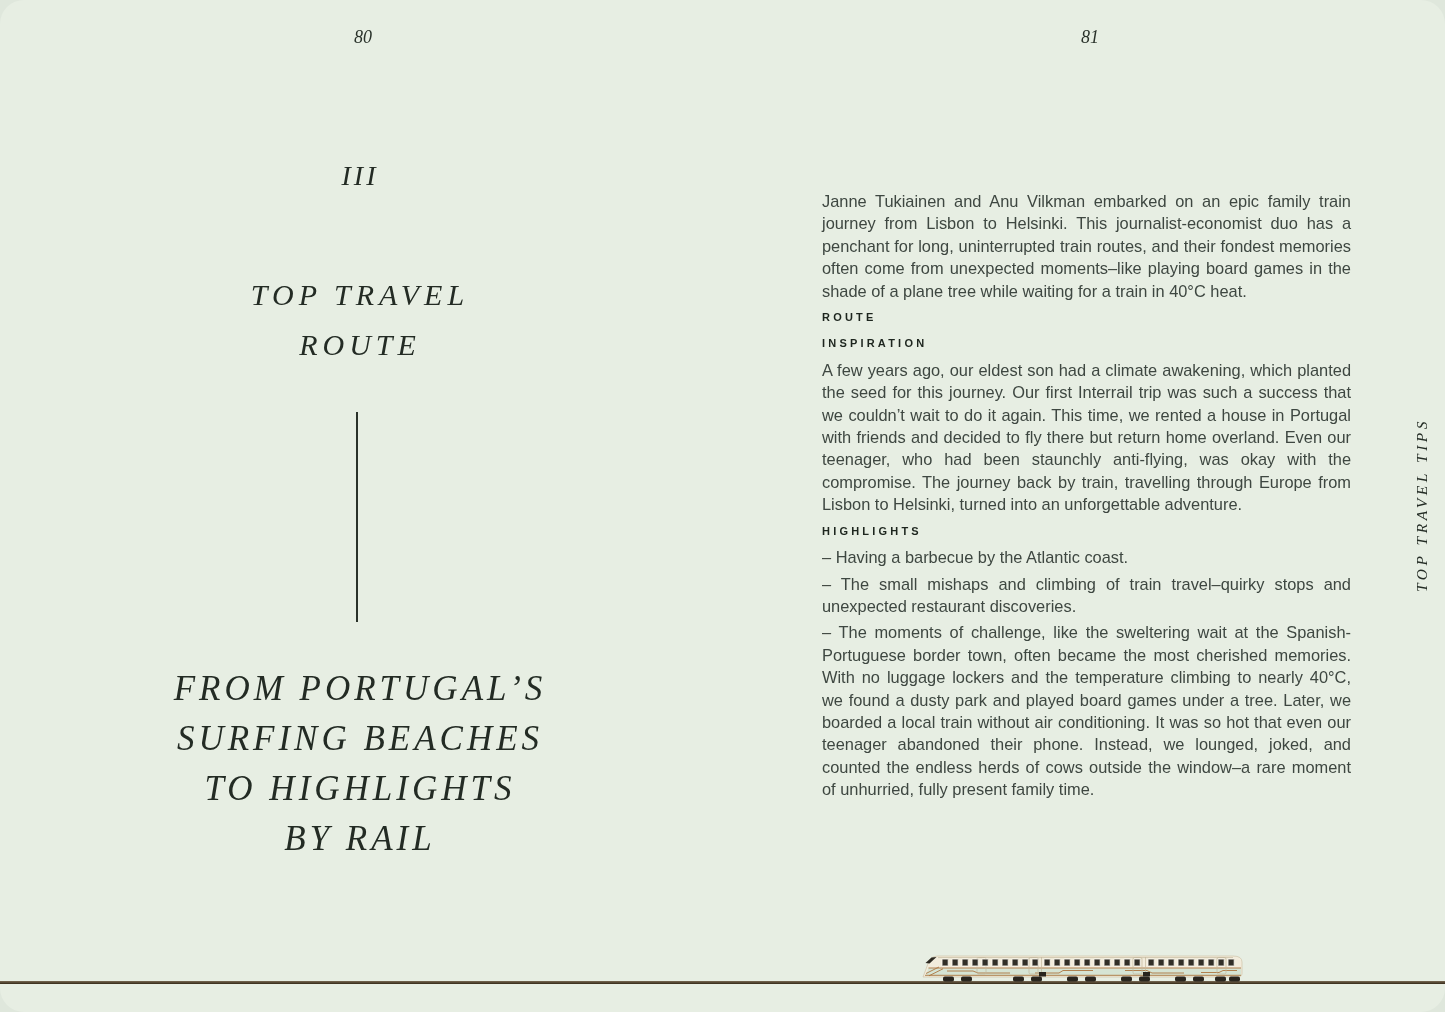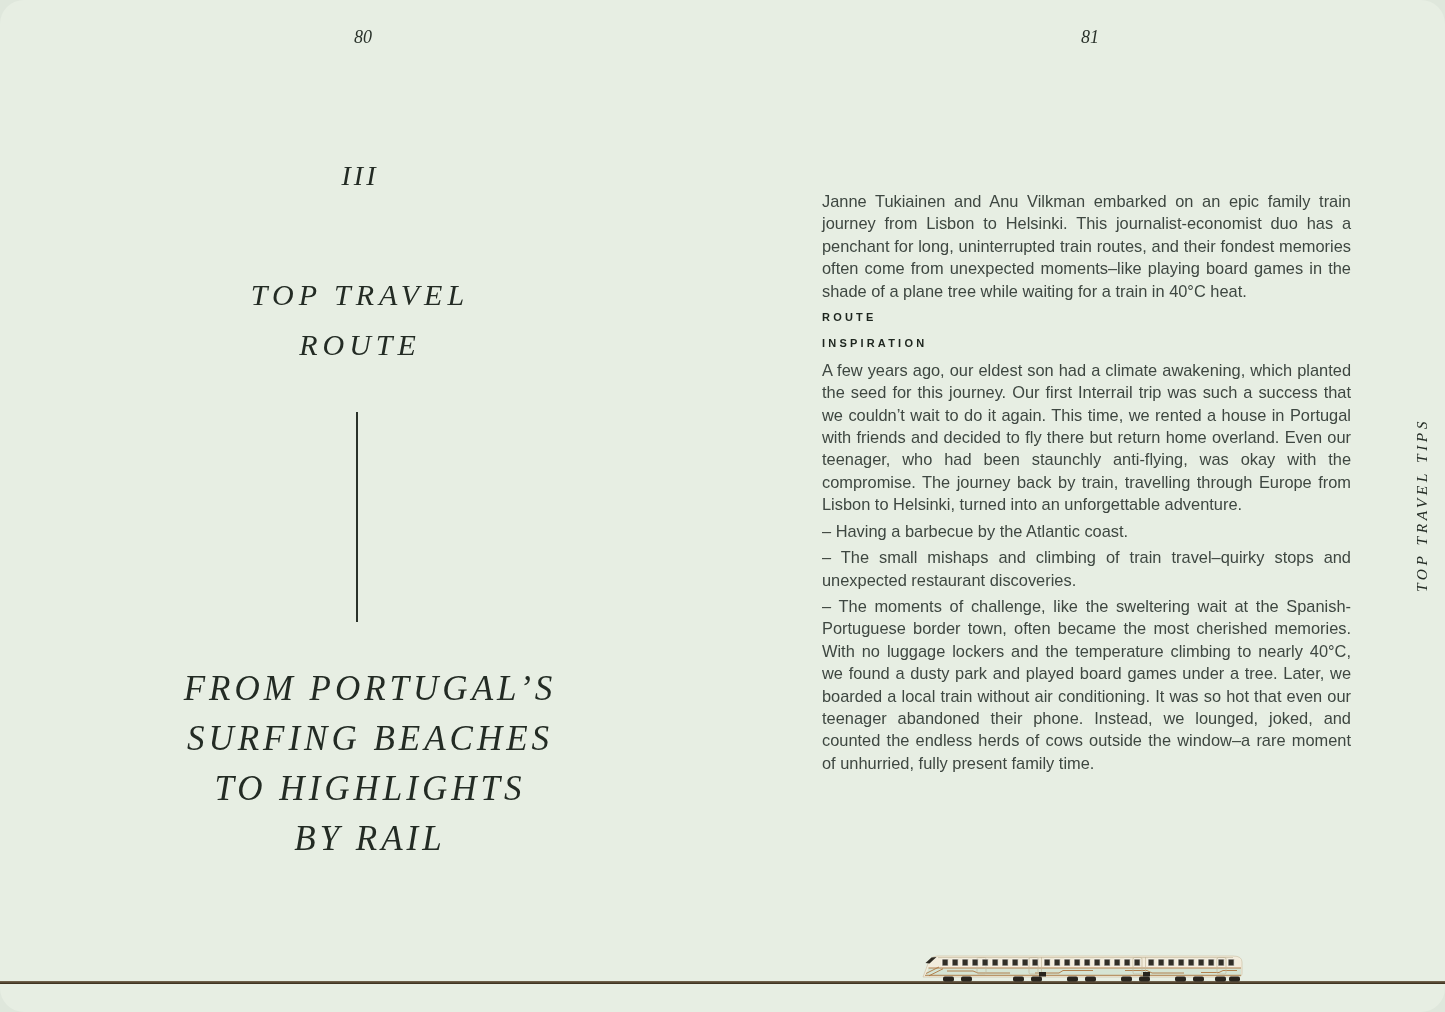--- a/index.html
+++ b/index.html
@@ -40,21 +40,21 @@
   .chapter-title{
     position:absolute;left:0;top:270px;width:520px;
     font-size:30px;line-height:50px;letter-spacing:5px;
   }
   .vertical-divider{
     position:absolute;left:356px;top:412px;
     width:2px;height:210px;
     background:#2a322a;
   }
   .chapter-subtitle{
-    position:absolute;left:10px;top:664px;width:520px;
+    position:absolute;left:0;top:664px;width:520px;
     font-size:35px;line-height:50px;letter-spacing:4px;
   }
   
   .column{
     position:absolute;left:818px;top:186px;width:537px;
     color:#3e4741;
     font-size:16.4px;line-height:22.4px;
   }
   .column p{margin:4px;}
   .para-justify{text-align:justify;}
@@ -111,20 +111,21 @@
   <div class="vertical-divider"></div>
 
   <div class="column">
     <p class="intro para-justify">Janne Tukiainen and Anu Vilkman embarked on an epic family train journey from Lisbon to Helsinki. This journalist-economist duo has a penchant for long, uninterrupted train routes, and their fondest memories often come from unexpected moments–like playing board games in the shade of a plane tree while waiting for a train in 40°C heat.</p>
 
     <p class="section-heading">ROUTE</p>
 
     <p class="section-heading">INSPIRATION</p>
     <p class="italic para-justify">A few years ago, our eldest son had a climate awakening, which planted the seed for this journey. Our first Interrail trip was such a success that we couldn’t wait to do it again. This time, we rented a house in Portugal with friends and decided to fly there but return home overland. Even our teenager, who had been staunchly anti-flying, was okay with the compromise. The journey back by train, travelling through Europe from Lisbon to Helsinki, turned into an unforgettable adventure.</p>
 
+    <p class="section-heading">HIGHLIGHTS</p>
     <p class="italic para-justify">– Having a barbecue by the Atlantic coast.</p>
     <p class="italic para-justify">– The small mishaps and climbing of train travel–quirky stops and unexpected restaurant discoveries.</p>
     <p class="italic para-justify">– The moments of challenge, like the sweltering wait at the Spanish-Portuguese border town, often became the most cherished memories. With no luggage lockers and the temperature climbing to nearly 40°C, we found a dusty park and played board games under a tree. Later, we boarded a local train without air conditioning. It was so hot that even our teenager abandoned their phone. Instead, we lounged, joked, and counted the endless herds of cows outside the window–a rare moment of unhurried, fully present family time.</p>
   </div>
 
   <div class="sidebar-label">TOP TRAVEL TIPS</div>
 
   <div class="rail-line"></div>
 
   <svg class="train" viewBox="0 0 330 32" xmlns="http://www.w3.org/2000/svg" aria-hidden="true">

